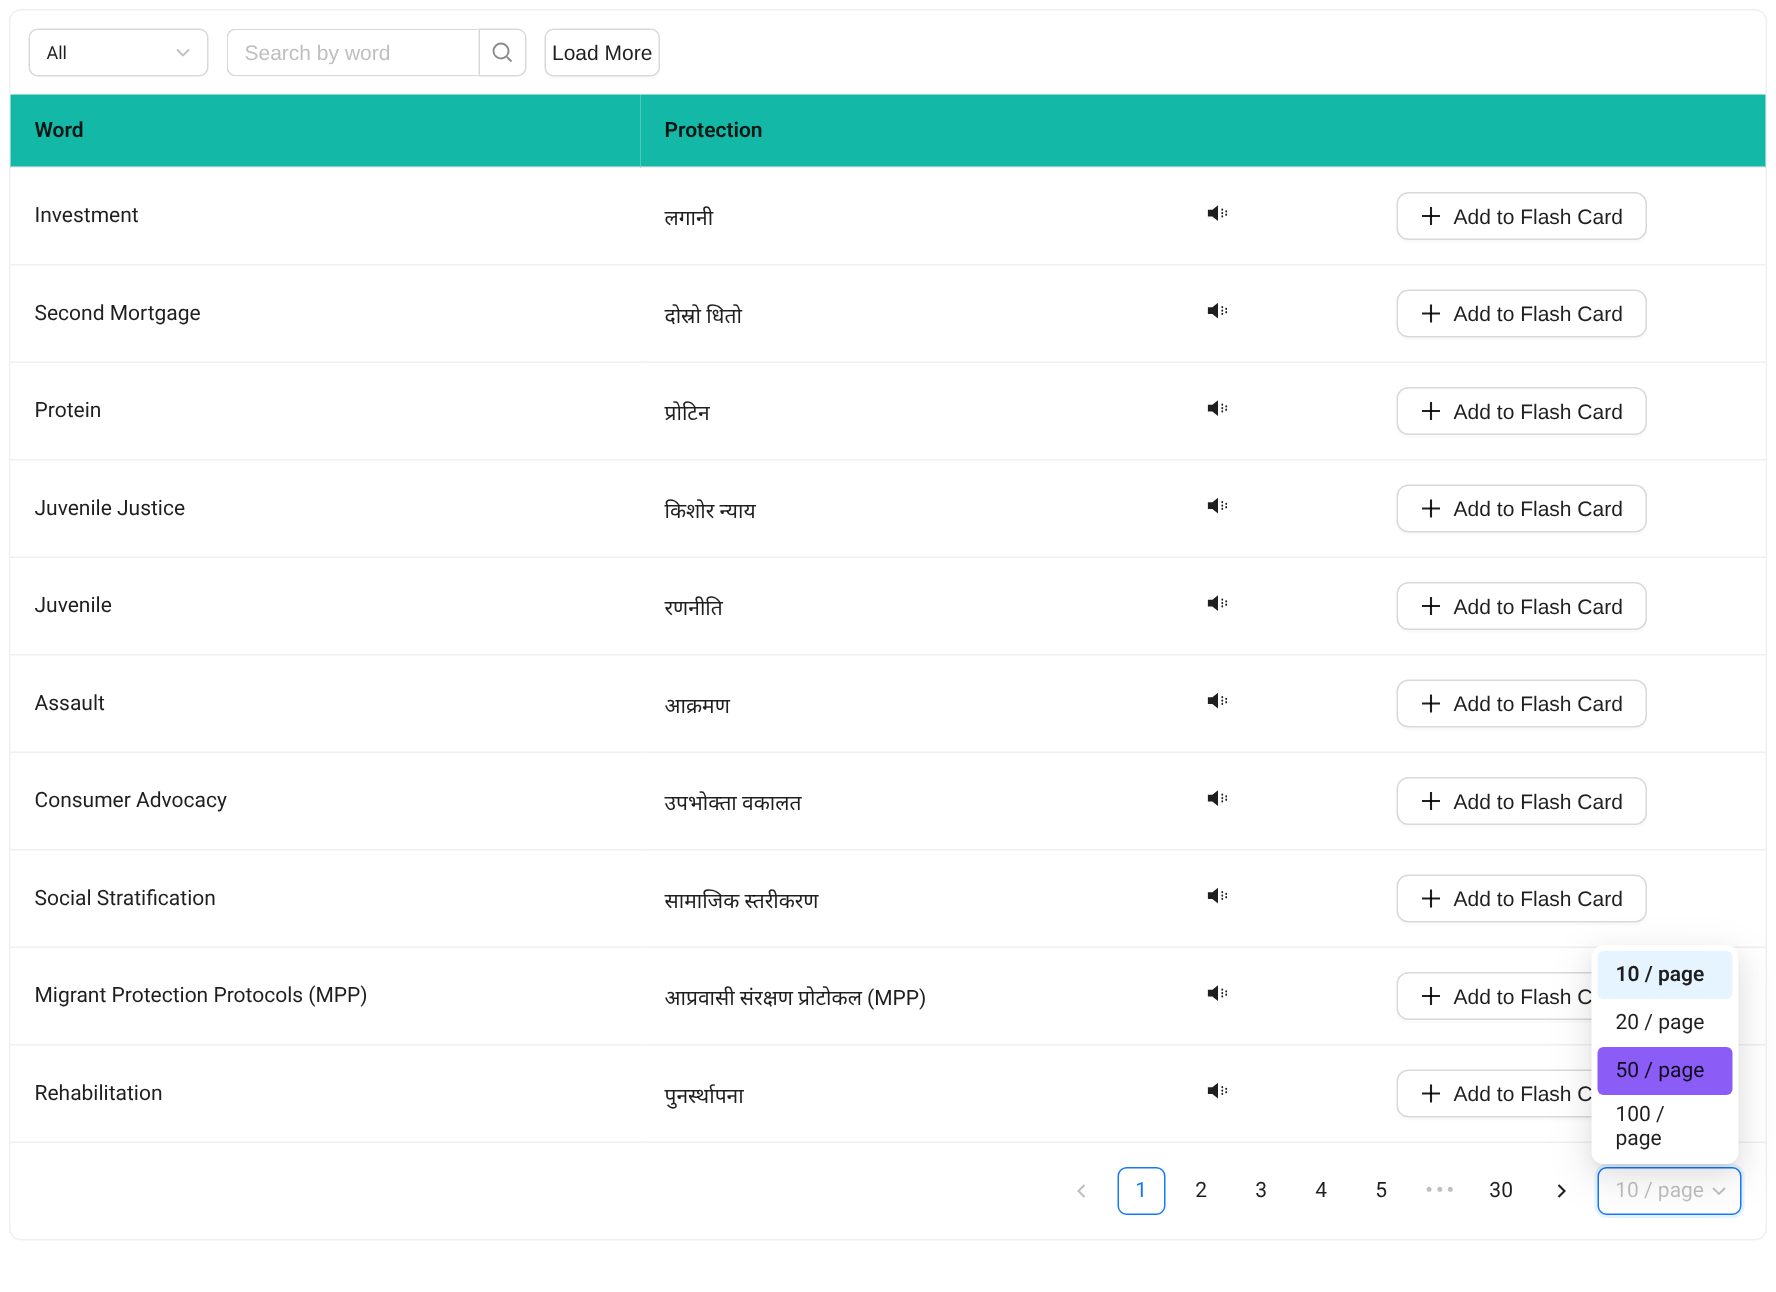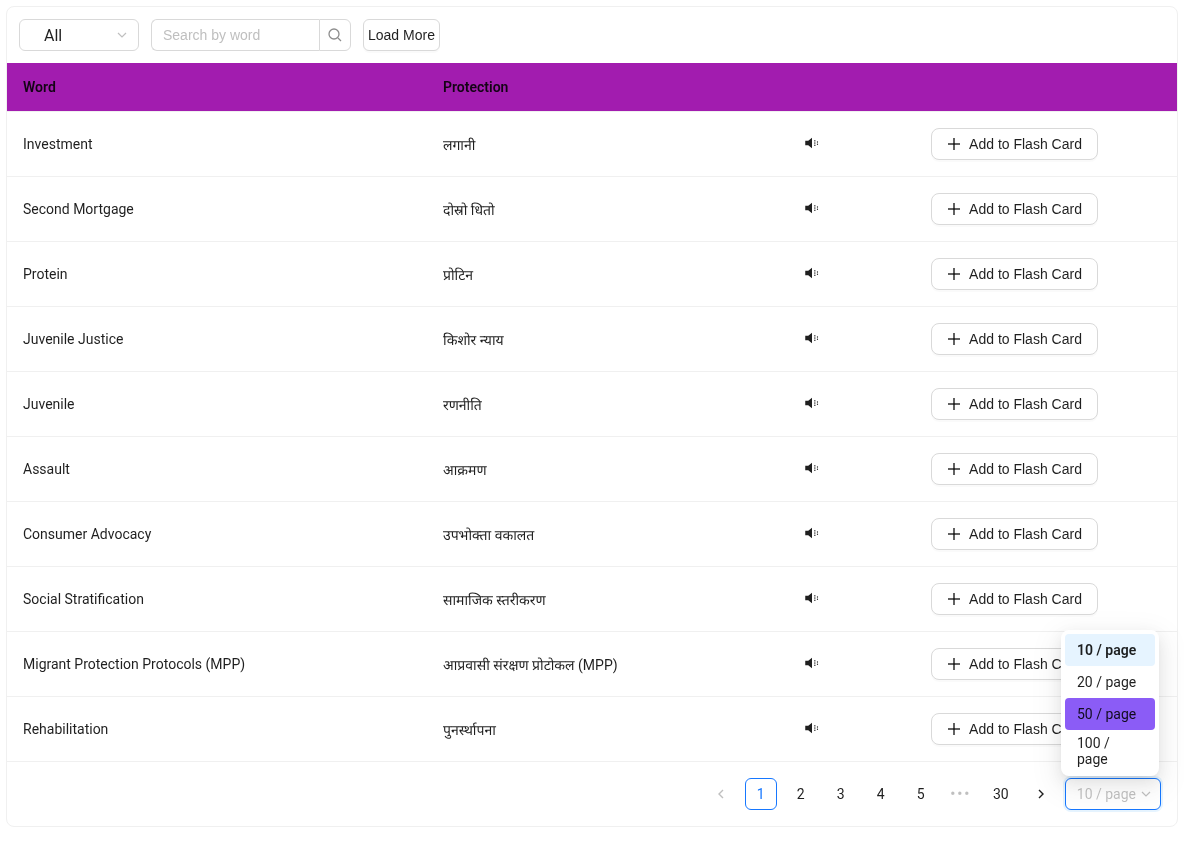--- a/index.html
+++ b/index.html
@@ -24,23 +24,23 @@
     align-items: center;
   }
   .select {
     position: relative;
     height: 32px;
     border: 1px solid #d9d9d9;
     border-radius: 6px;
     background: #fff;
     display: flex;
     align-items: center;
-    padding: 0 28px 0 24px;
-    cursor: pointer;
-    font-size: 16px;
+    padding: 0 28px 0 11px;
+    cursor: pointer;
+    font-size: 12px;
     color: rgba(0,0,0,0.88);
   }
   .select .caret {
     position: absolute;
     right: 10px;
     top: 50%;
     transform: translateY(-50%);
     pointer-events: none;
   }
   .select.sm { width: 120px; }
@@ -86,21 +86,21 @@
     justify-content: center;
     color: rgba(0,0,0,0.88);
     box-shadow: 0 2px 0 rgba(0,0,0,0.02);
   }
   table {
     width: 100%;
     border-collapse: separate;
     border-spacing: 0;
   }
   thead th {
-    background: #a21caf;
+    background: #14b8a6;
     text-align: left;
     font-weight: 600;
     padding: 16px;
     border-bottom: 1px solid #f0f0f0;
     font-size: 14px;
   }
   thead th:first-child { border-start-start-radius: 0px; }
   tbody td {
     padding: 16px;
     border-bottom: 1px solid #f0f0f0;

